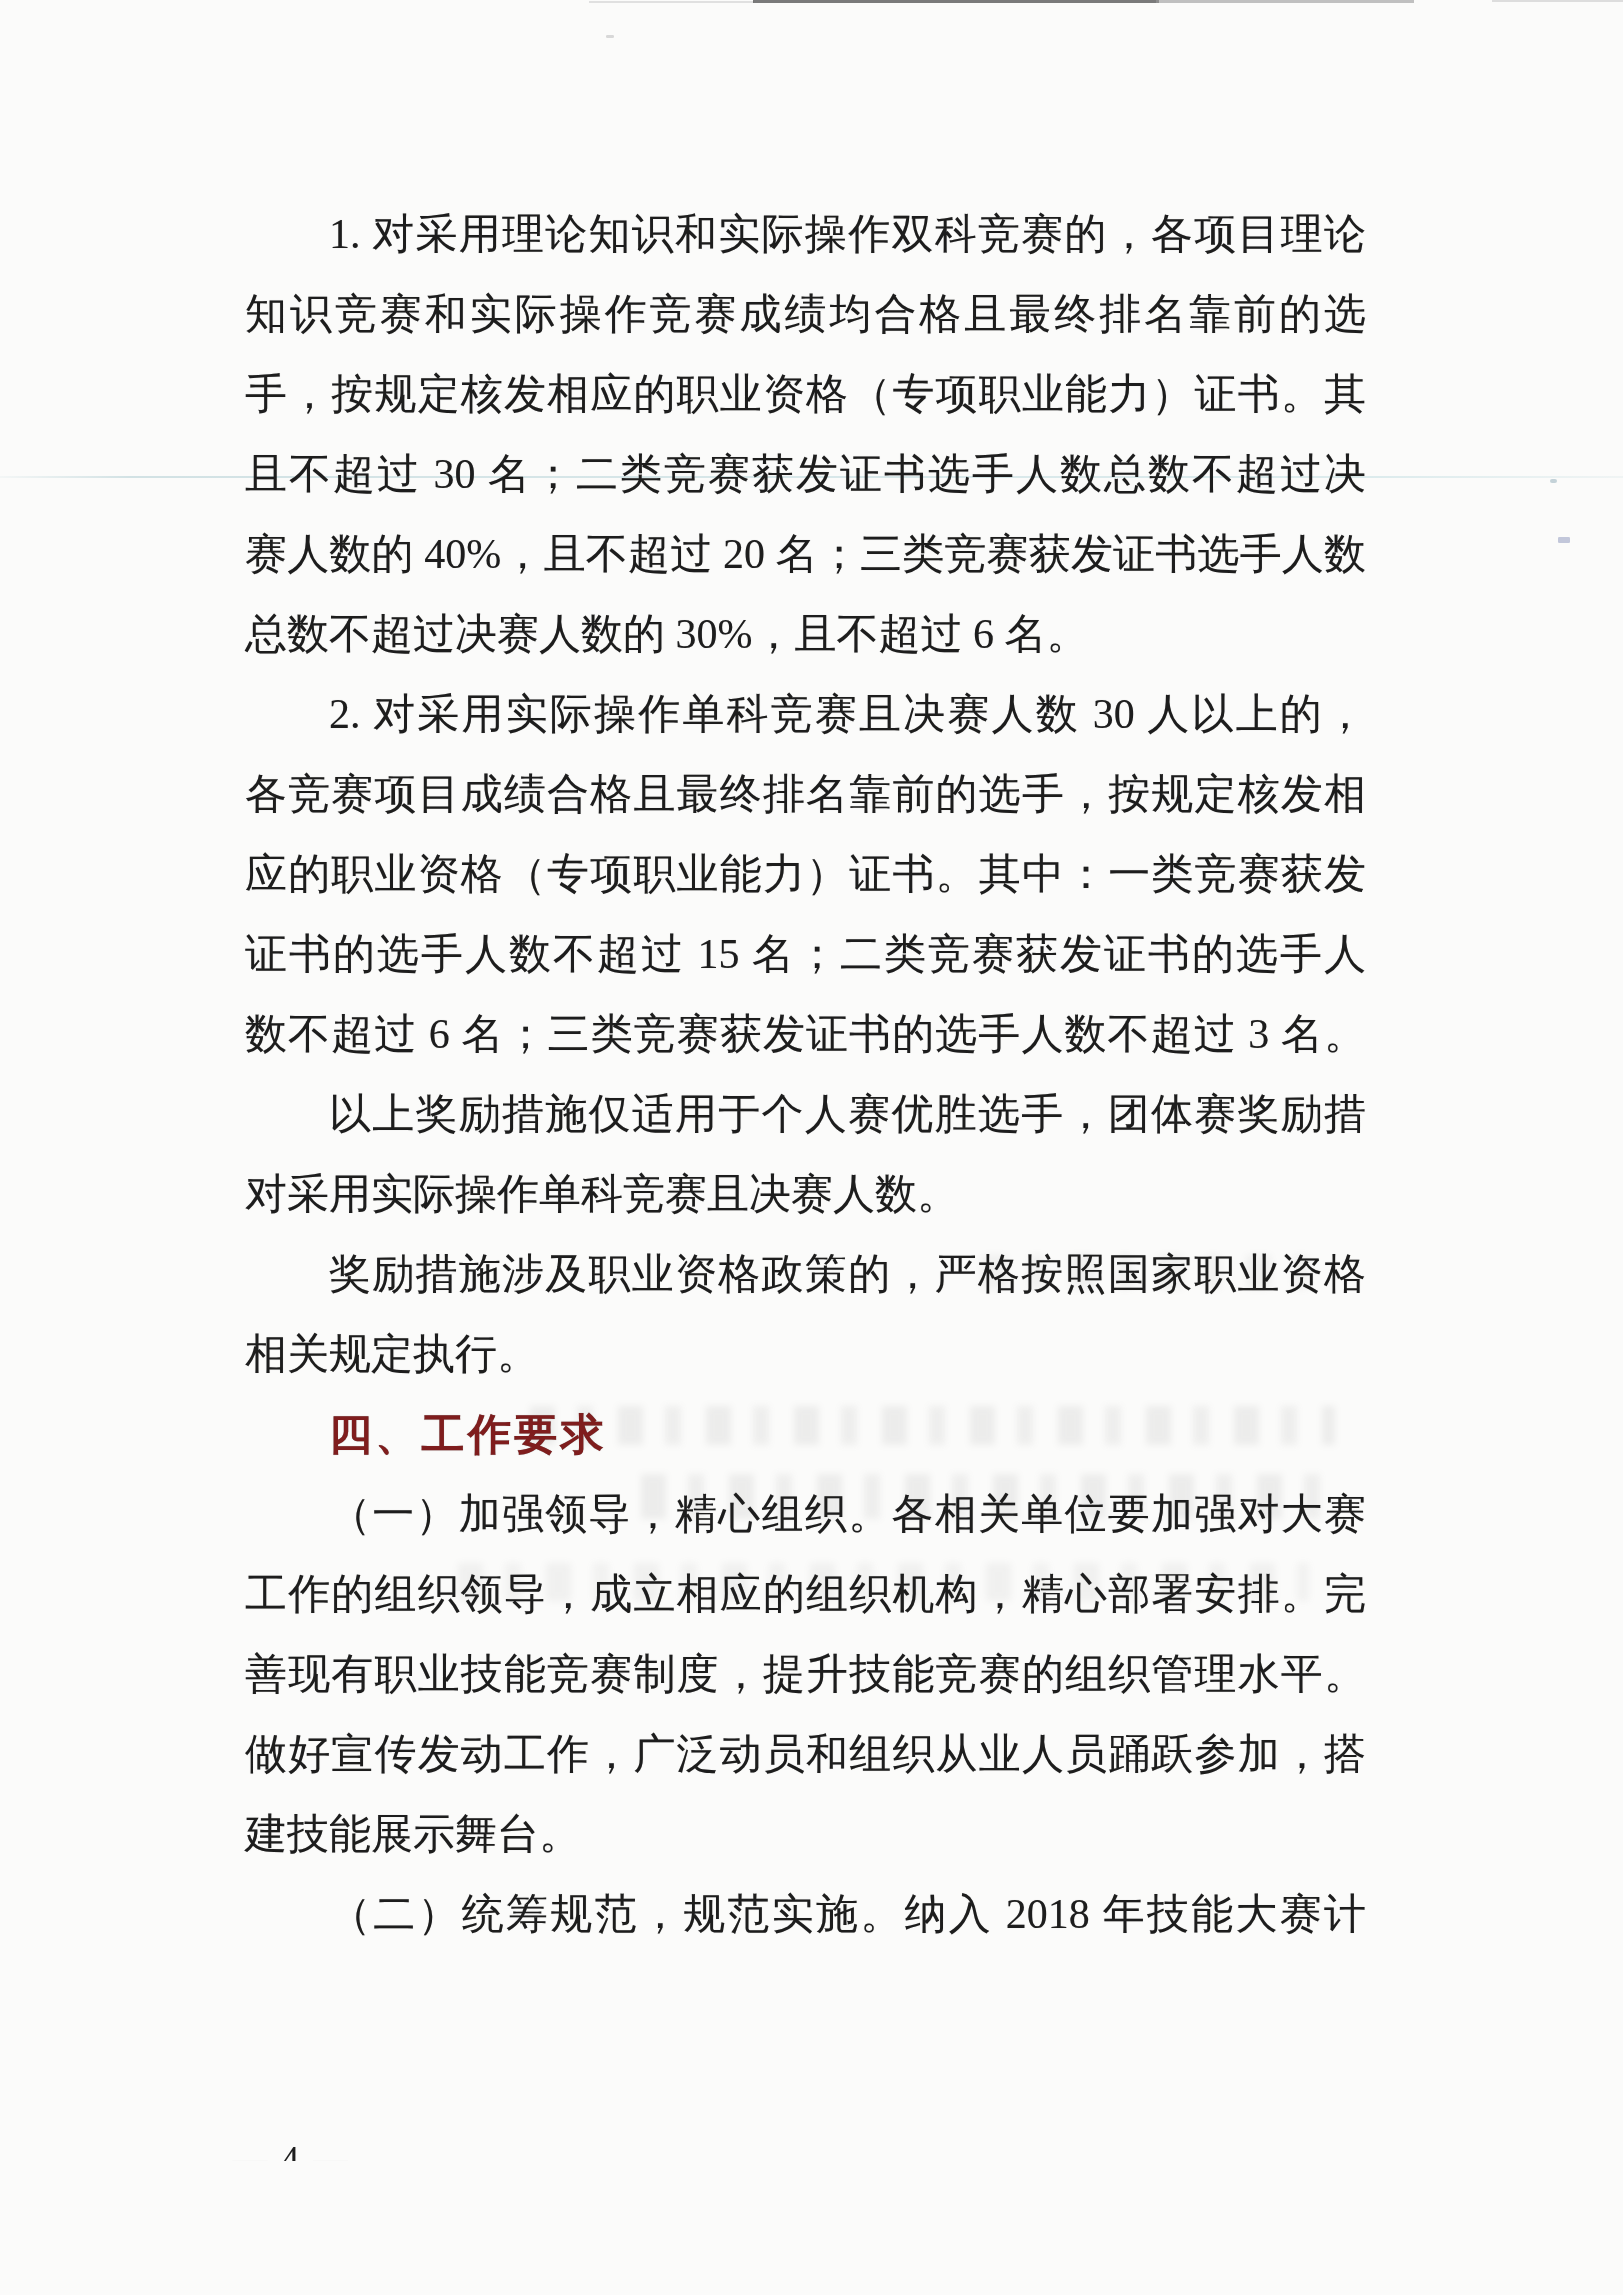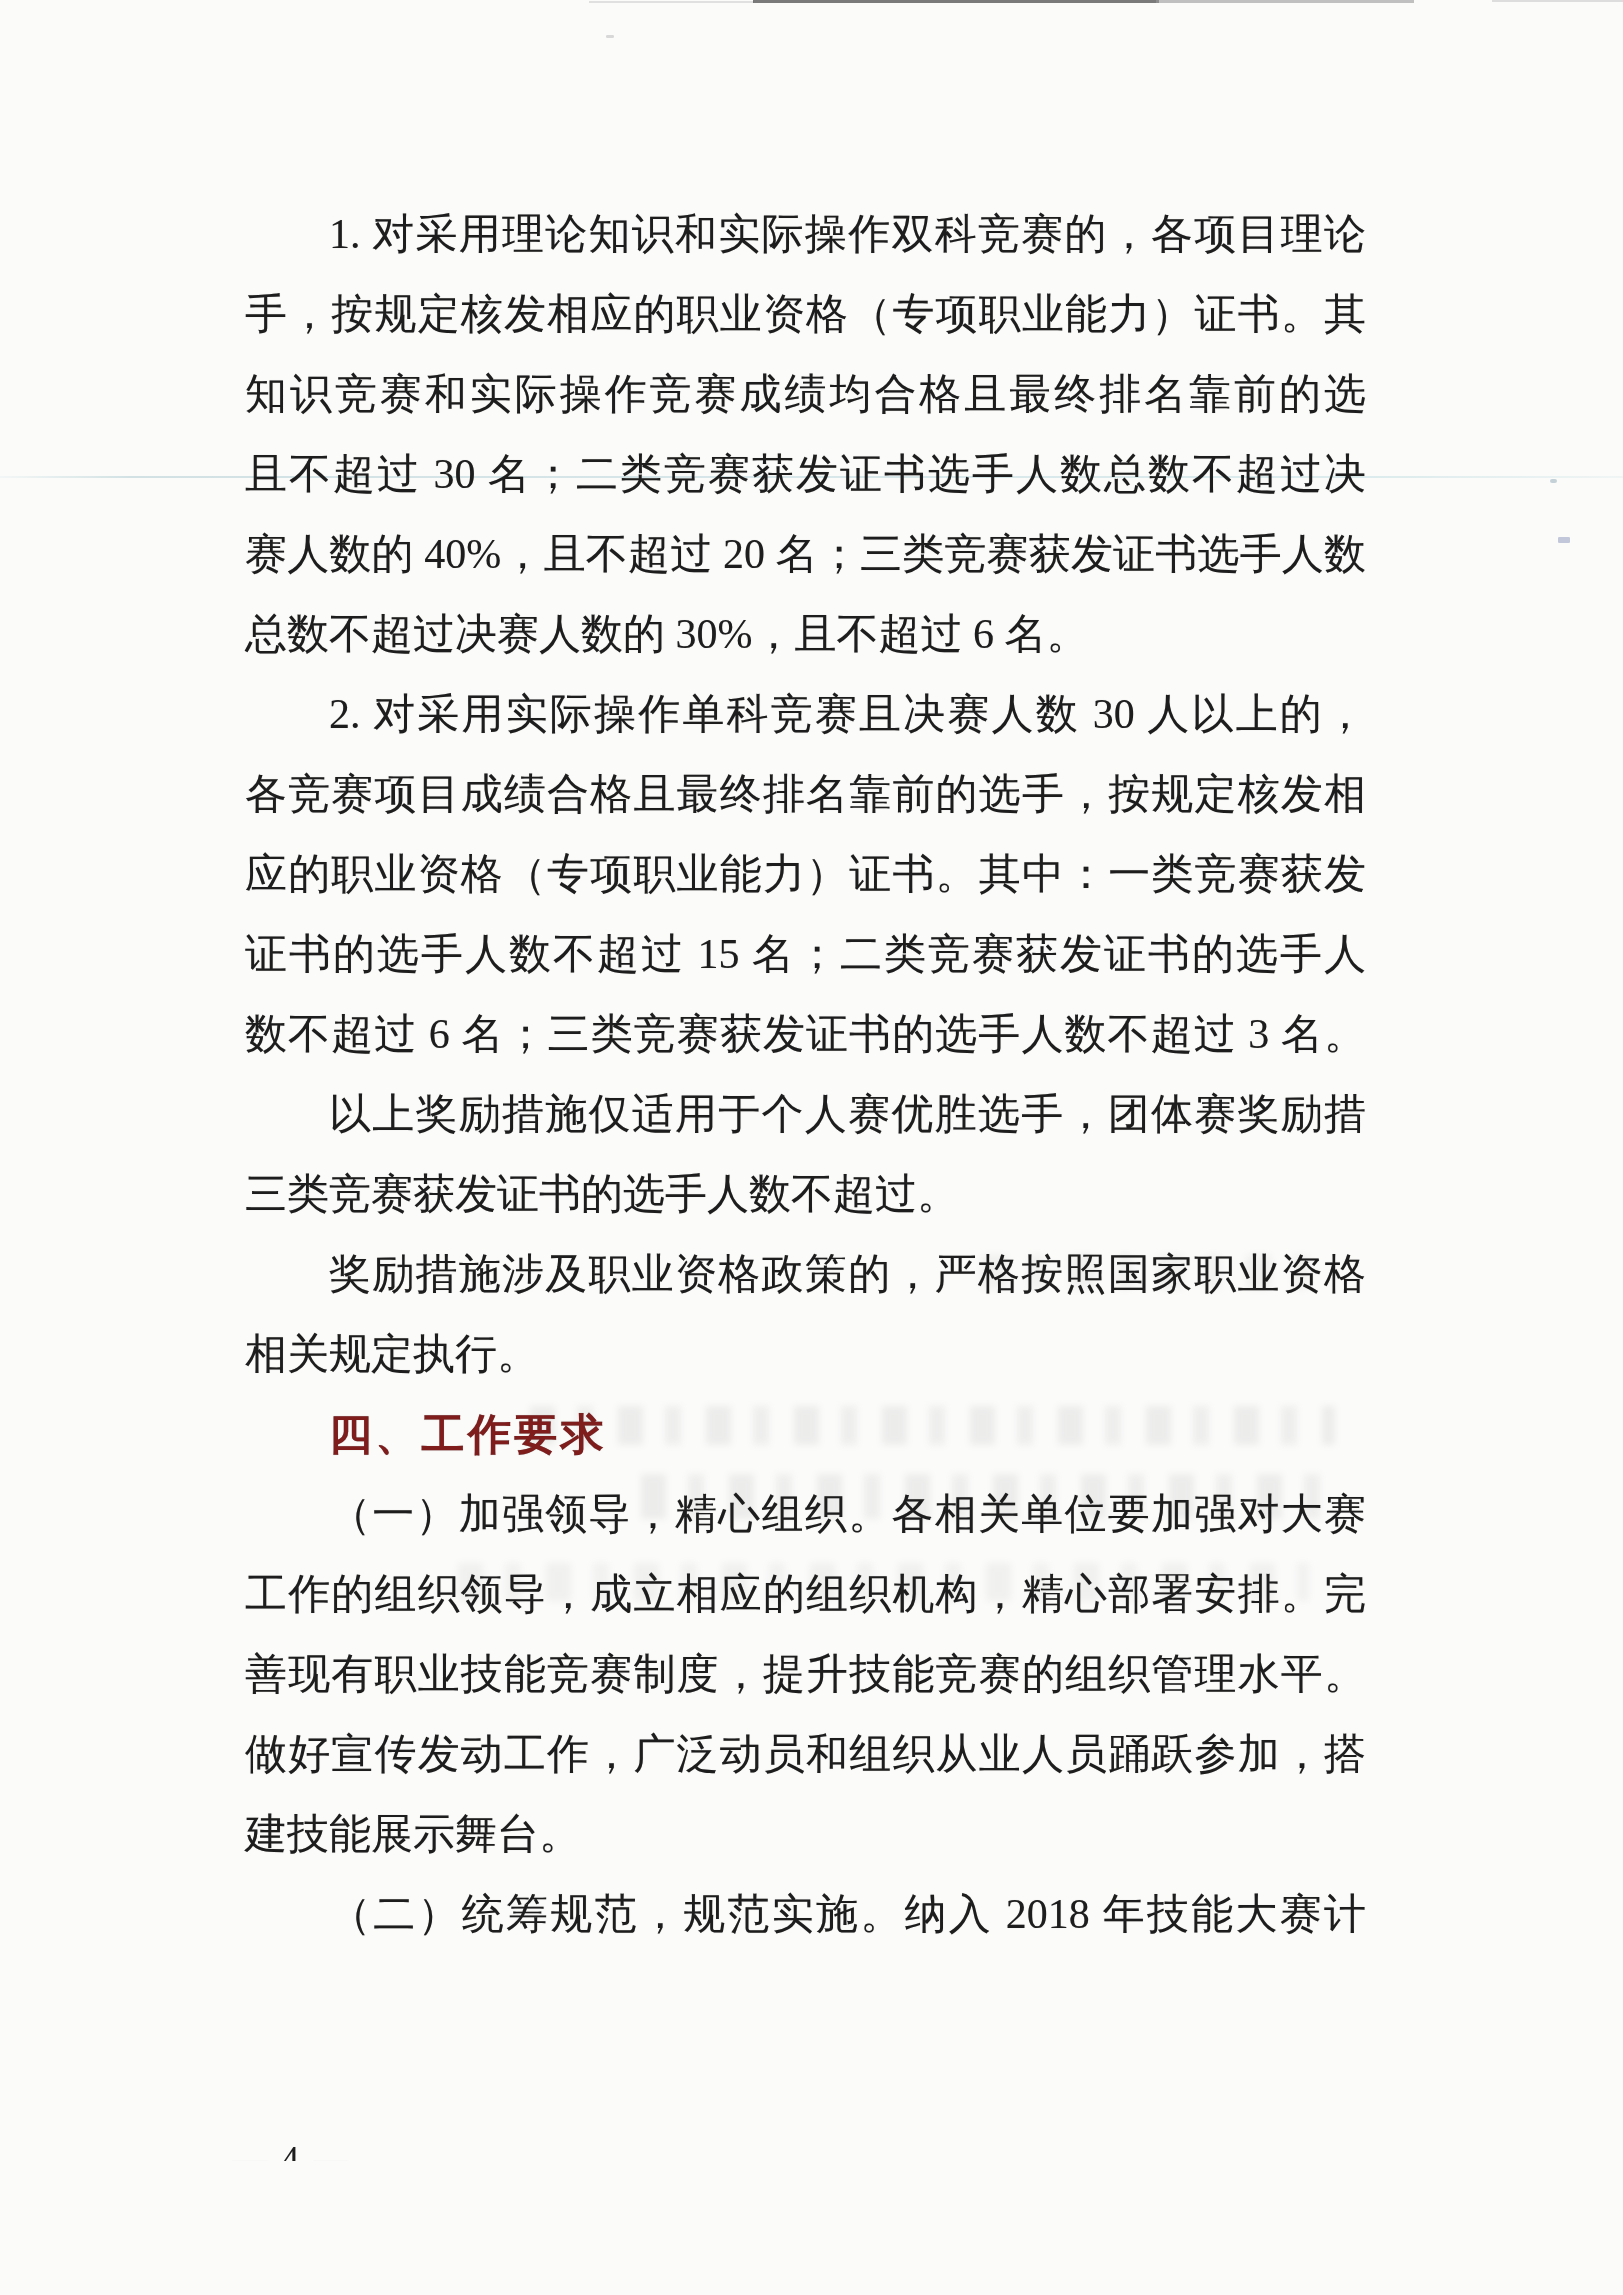--- a/index.html
+++ b/index.html
@@ -102,32 +102,32 @@
   <div class="artifact speck-b"></div>
   <div class="artifact speck-c"></div>
   <div class="artifact speck-d"></div>
   <div class="artifact ghost ghost-1"></div>
   <div class="artifact ghost ghost-2"></div>
   <div class="artifact ghost ghost-3"></div>
   <div class="artifact ghost ghost-4"></div>
 
   <div class="doc-body">
       <div class="line fill indent">1. 对采用理论知识和实际操作双科竞赛的，各项目理论</div>
+      <div class="line fill">知识竞赛和实际操作竞赛成绩均合格且最终排名靠前的选</div>
       <div class="line fill">手，按规定核发相应的职业资格（专项职业能力）证书。其</div>
-      <div class="line fill">知识竞赛和实际操作竞赛成绩均合格且最终排名靠前的选</div>
       <div class="line fill">且不超过 30 名；二类竞赛获发证书选手人数总数不超过决</div>
       <div class="line fill">赛人数的 40%，且不超过 20 名；三类竞赛获发证书选手人数</div>
       <div class="line">总数不超过决赛人数的 30%，且不超过 6 名。</div>
       <div class="line fill indent">2. 对采用实际操作单科竞赛且决赛人数 30 人以上的，</div>
       <div class="line fill">各竞赛项目成绩合格且最终排名靠前的选手，按规定核发相</div>
       <div class="line fill">应的职业资格（专项职业能力）证书。其中：一类竞赛获发</div>
       <div class="line fill">证书的选手人数不超过 15 名；二类竞赛获发证书的选手人</div>
       <div class="line fill">数不超过 6 名；三类竞赛获发证书的选手人数不超过 3 名。</div>
       <div class="line fill indent">以上奖励措施仅适用于个人赛优胜选手，团体赛奖励措</div>
-      <div class="line">三类竞赛获发证书的选手人数不超过。</div>
+      <div class="line">对采用实际操作单科竞赛且决赛人数。</div>
       <div class="line fill indent">奖励措施涉及职业资格政策的，严格按照国家职业资格</div>
       <div class="line">相关规定执行。</div>
       <div class="line indent heading">四、工作要求</div>
       <div class="line fill indent">（一）加强领导，精心组织。各相关单位要加强对大赛</div>
       <div class="line fill">工作的组织领导，成立相应的组织机构，精心部署安排。完</div>
       <div class="line fill">善现有职业技能竞赛制度，提升技能竞赛的组织管理水平。</div>
       <div class="line fill">做好宣传发动工作，广泛动员和组织从业人员踊跃参加，搭</div>
       <div class="line">建技能展示舞台。</div>
       <div class="line fill indent">（二）统筹规范，规范实施。纳入 2018 年技能大赛计</div>
     </div>

